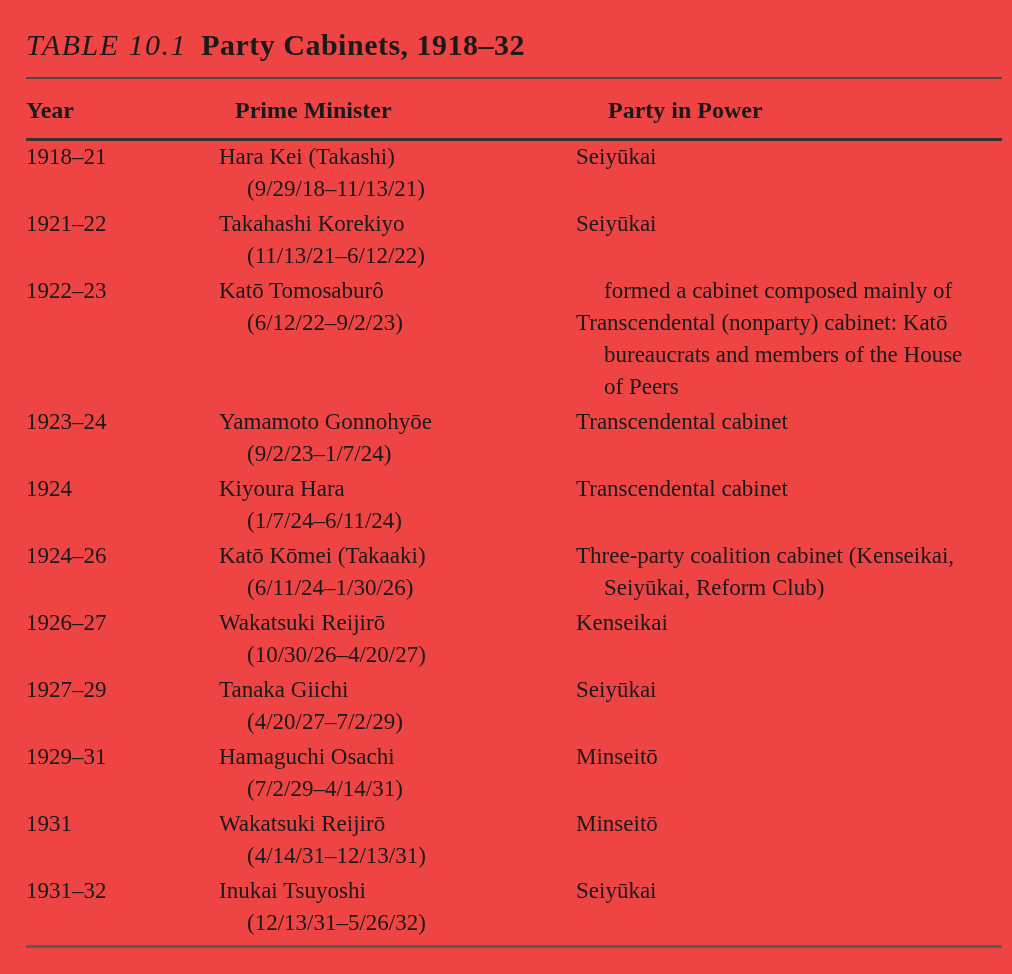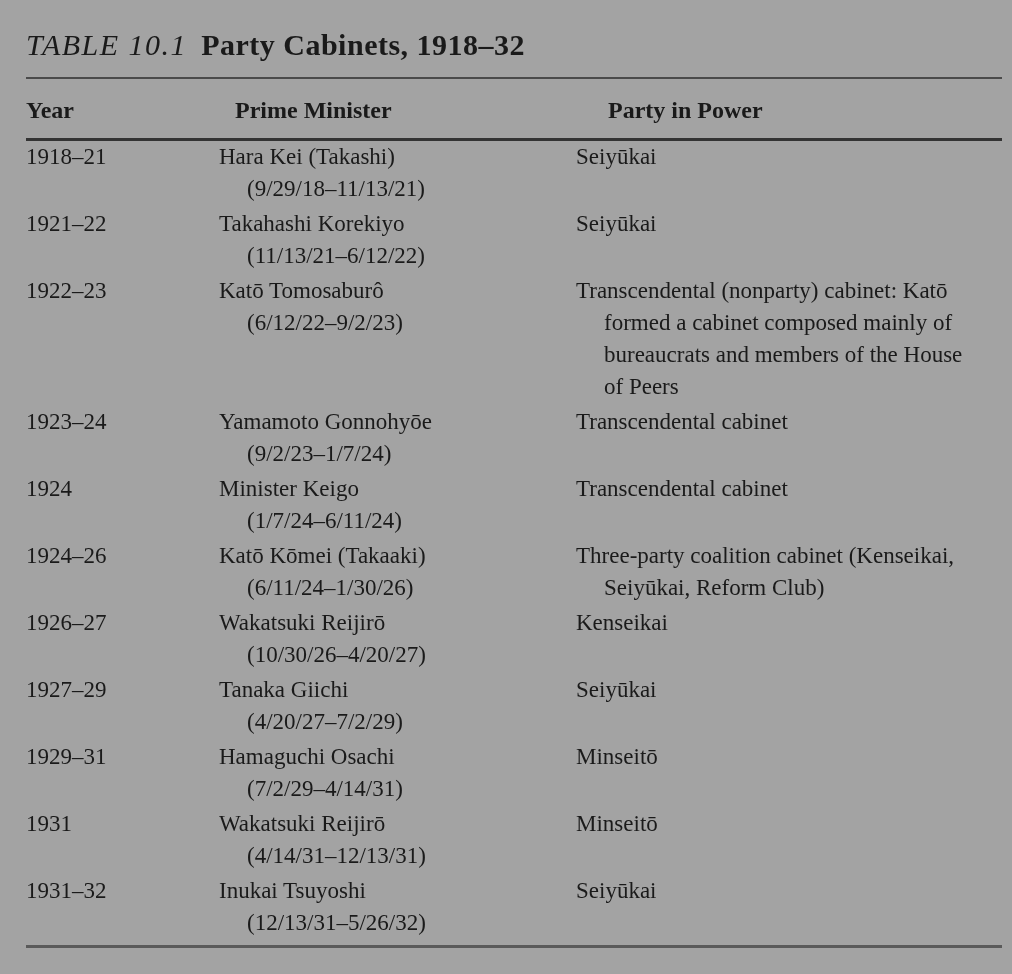--- a/index.html
+++ b/index.html
@@ -1,20 +1,20 @@
 <!DOCTYPE html>
 <html><head>
 <meta charset="utf-8">
 <style>
   html, body { margin: 0; padding: 0; }
   .page {
     position: relative;
     width: 1012px;
     height: 974px;
-    background: #a3a3a3;
+    background: #ef4444;
     font-family: "Liberation Serif", serif;
     color: #1a1a1a;
     overflow: hidden;
     box-sizing: border-box;
     padding: 0 10px 0 26px;
   }
   .title {
     padding-top: 28px;
     font-size: 30px;
     line-height: 34px;
@@ -93,40 +93,40 @@
           <div class="body-line">Seiyūkai</div>
         </div>
       </div>
       <div class="body-row">
         <div class="col-year body-line">1922–23</div>
         <div class="col-pm">
           <div class="body-line">Katō Tomosaburô</div>
           <div class="body-line indent">(6/12/22–9/2/23)</div>
         </div>
         <div class="col-party">
+          <div class="body-line indent">formed a cabinet composed mainly of</div>
           <div class="body-line">Transcendental (nonparty) cabinet: Katō</div>
-          <div class="body-line indent">formed a cabinet composed mainly of</div>
           <div class="body-line indent">bureaucrats and members of the House</div>
           <div class="body-line indent">of Peers</div>
         </div>
       </div>
       <div class="body-row">
         <div class="col-year body-line">1923–24</div>
         <div class="col-pm">
           <div class="body-line">Yamamoto Gonnohyōe</div>
           <div class="body-line indent">(9/2/23–1/7/24)</div>
         </div>
         <div class="col-party">
           <div class="body-line">Transcendental cabinet</div>
         </div>
       </div>
       <div class="body-row">
         <div class="col-year body-line">1924</div>
         <div class="col-pm">
-          <div class="body-line">Minister Keigo</div>
+          <div class="body-line">Kiyoura Hara</div>
           <div class="body-line indent">(1/7/24–6/11/24)</div>
         </div>
         <div class="col-party">
           <div class="body-line">Transcendental cabinet</div>
         </div>
       </div>
       <div class="body-row">
         <div class="col-year body-line">1924–26</div>
         <div class="col-pm">
           <div class="body-line">Katō Kōmei (Takaaki)</div>

